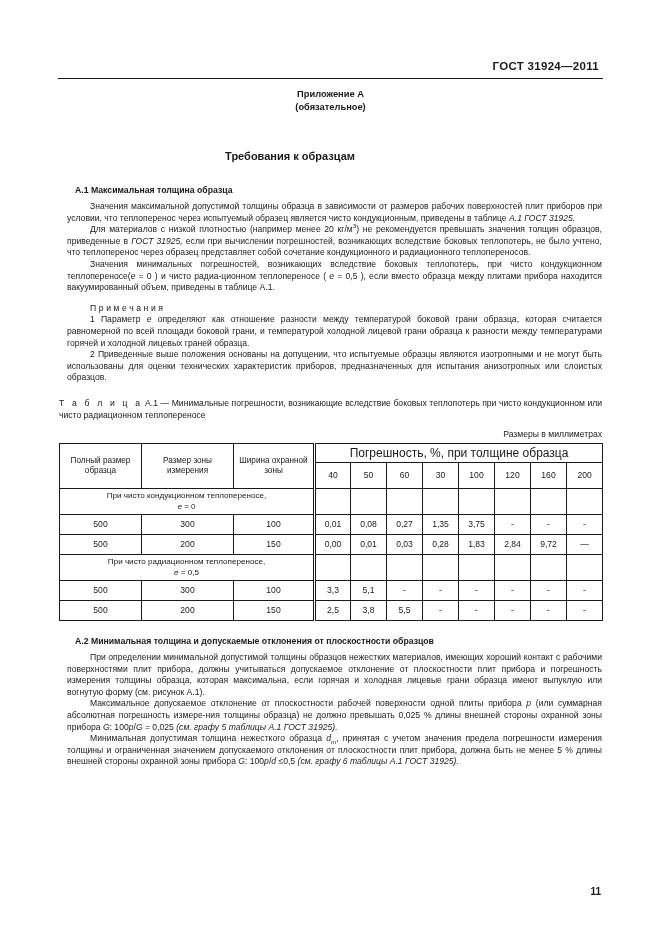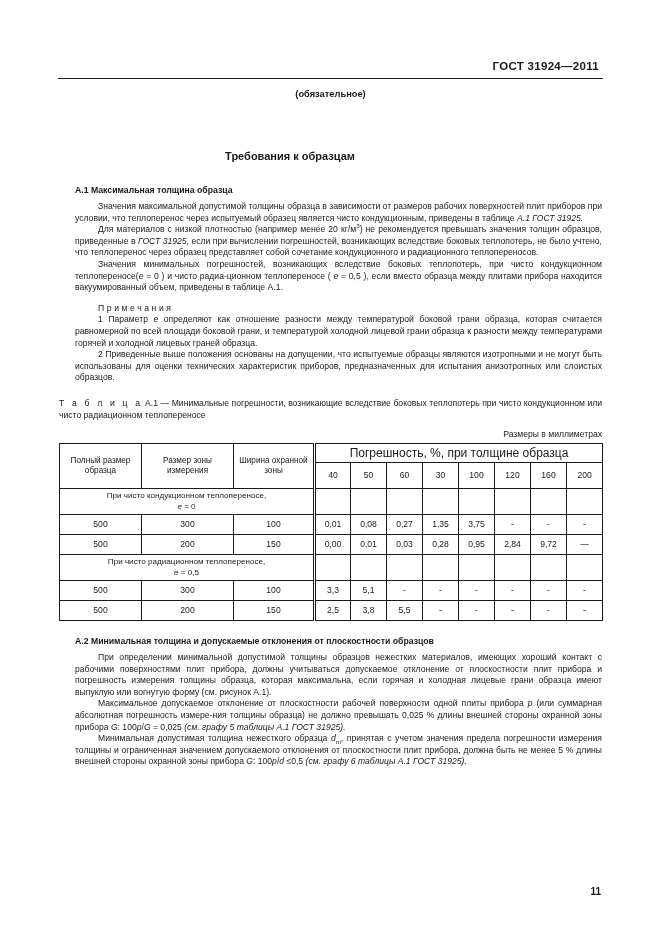--- a/index.html
+++ b/index.html
@@ -72,21 +72,21 @@
     font-size: 8.7px;
     font-weight: bold;
     margin: 0 0 5px 0;
     padding-left: 16px;
     line-height: 12px;
   }
   h3.sec.tight { margin-bottom: 1px; }
   p.para {
     font-size: 8.6px;
     line-height: 11.6px;
-    margin: 0 0 0 16px;
+    margin: 0 0 0 8px;
     text-align: justify;
     text-indent: 23px;
     hyphens: manual;
   }
   .it { font-style: italic; }
   .sp { letter-spacing: 2.6px; }
   sup { font-size: 6.2px; vertical-align: super; line-height: 0; }
   sub { font-size: 6.2px; vertical-align: sub; line-height: 0; }
   .gap9 { height: 9px; }
   .gap14 { height: 14px; }
@@ -150,20 +150,21 @@
 </style>
 </head>
 <body>
 
 <div class="page">
 
   <div class="runhead">ГОСТ 31924—2011</div>
   <div class="runhead-rule"></div>
 
   <div class="annex-block">
+    <div>Приложение А</div>
     <div>(обязательное)</div>
   </div>
 
   <div class="doc-title">Требования к образцам</div>
 
   <div class="content">
 
     <h3 class="sec">А.1 Максимальная толщина образца</h3>
 
     <p class="para"><span>Значения максимальной допустимой толщины образца в зависимости от размеров рабочих поверхностей плит приборов при условии, что теплоперенос через испытуемый образец является чисто кондукционным, приведены в таблице </span><span class="it">А.1 ГОСТ 31925.</span></p>
@@ -248,21 +249,21 @@
           <td class="datacell">-</td>
         </tr>
         <tr>
           <td class="datacell">500</td>
           <td class="datacell">200</td>
           <td class="datacell">150</td>
           <td class="datacell thickleft">0,00</td>
           <td class="datacell">0,01</td>
           <td class="datacell">0,03</td>
           <td class="datacell">0,28</td>
-          <td class="datacell">0,95</td>
+          <td class="datacell">1,83</td>
           <td class="datacell">2,84</td>
           <td class="datacell">9,72</td>
           <td class="datacell">—</td>
         </tr>
 
         <tr>
           <td class="grpcell" colspan="3">
             <span>При чисто радиационном теплопереносе,</span><br>
             <span class="it">e</span><span> = 0,5</span>
           </td>

